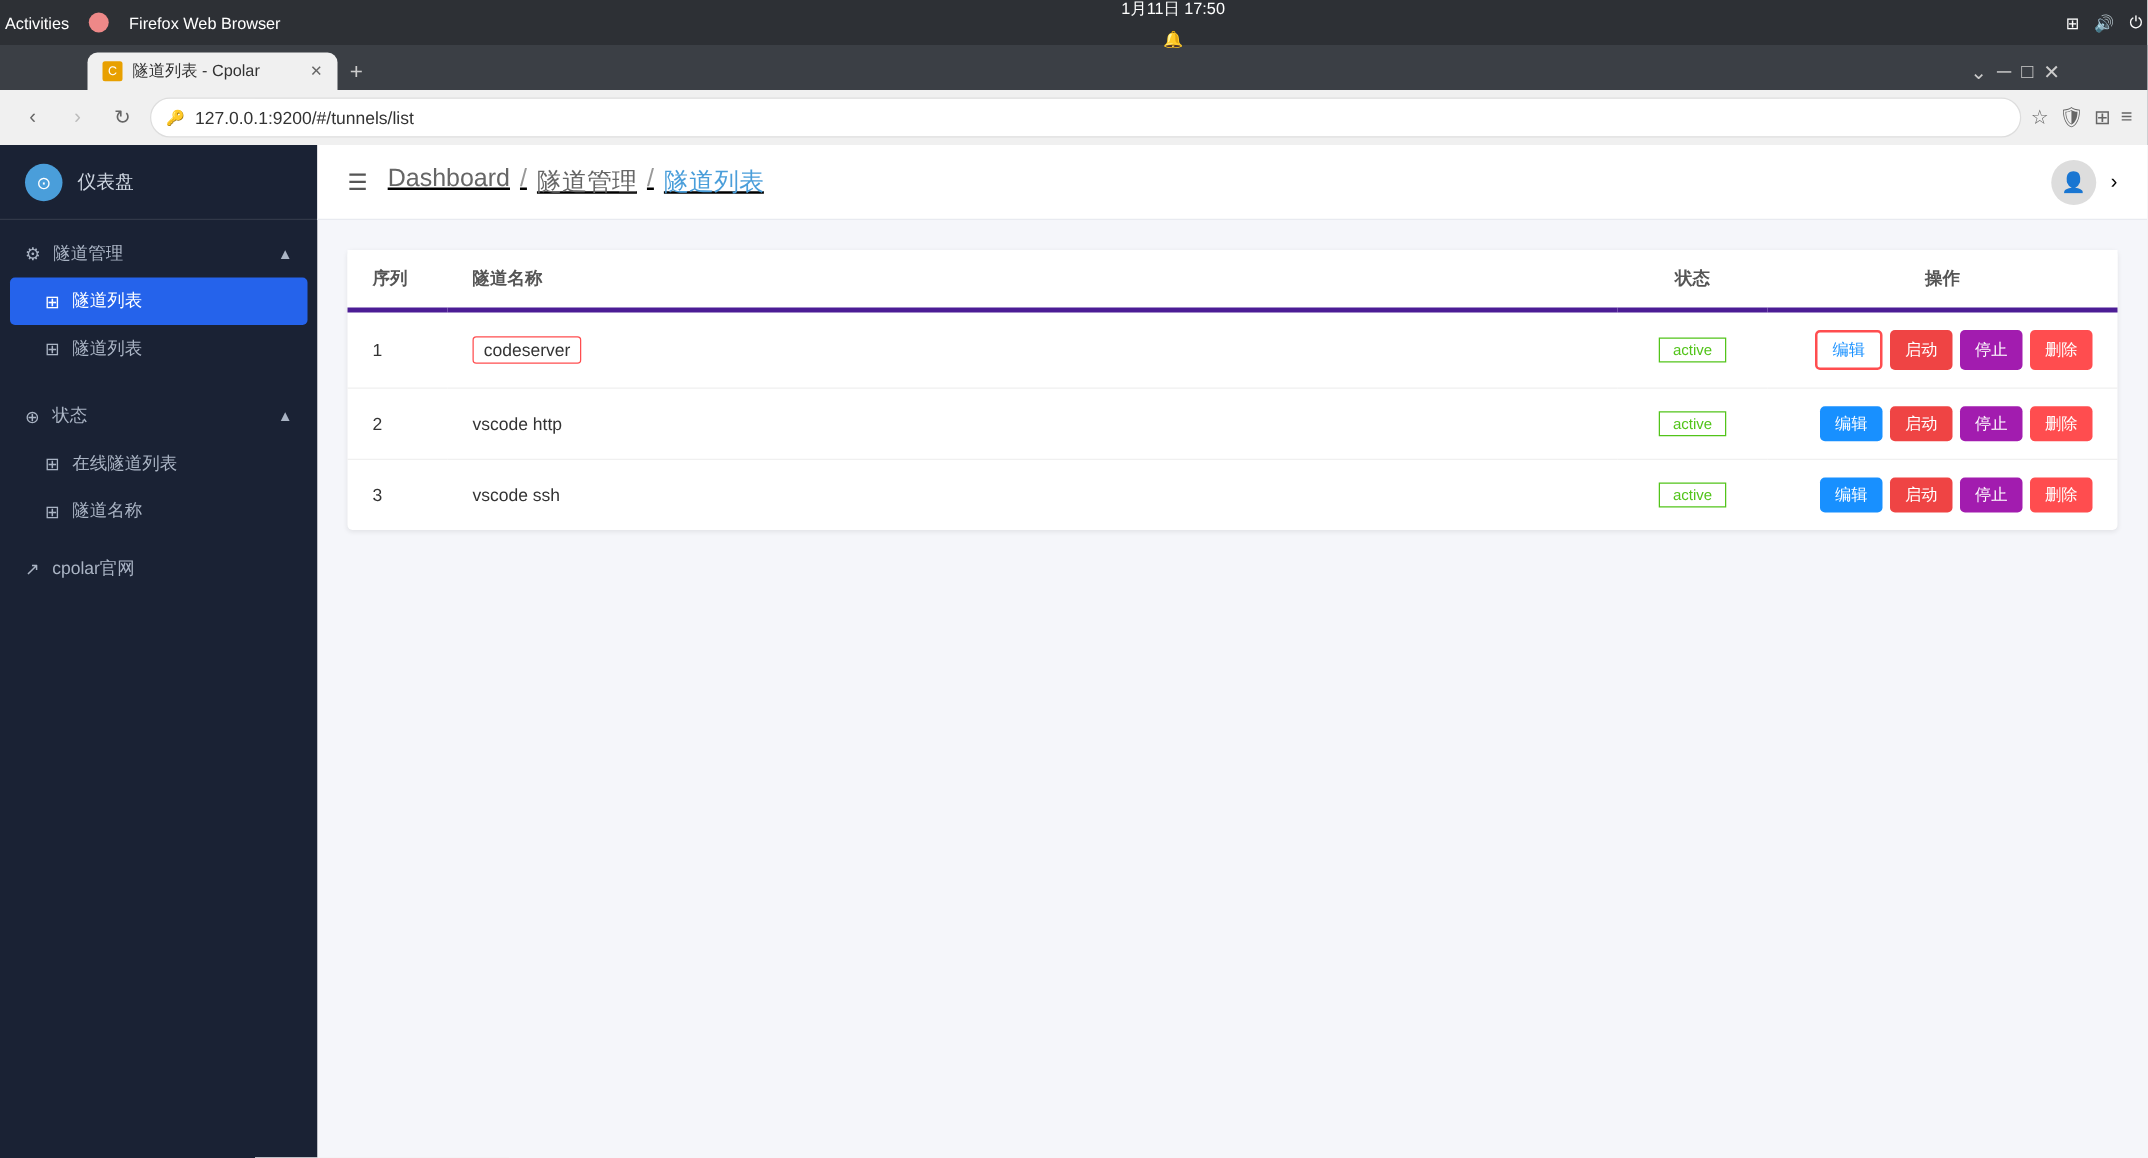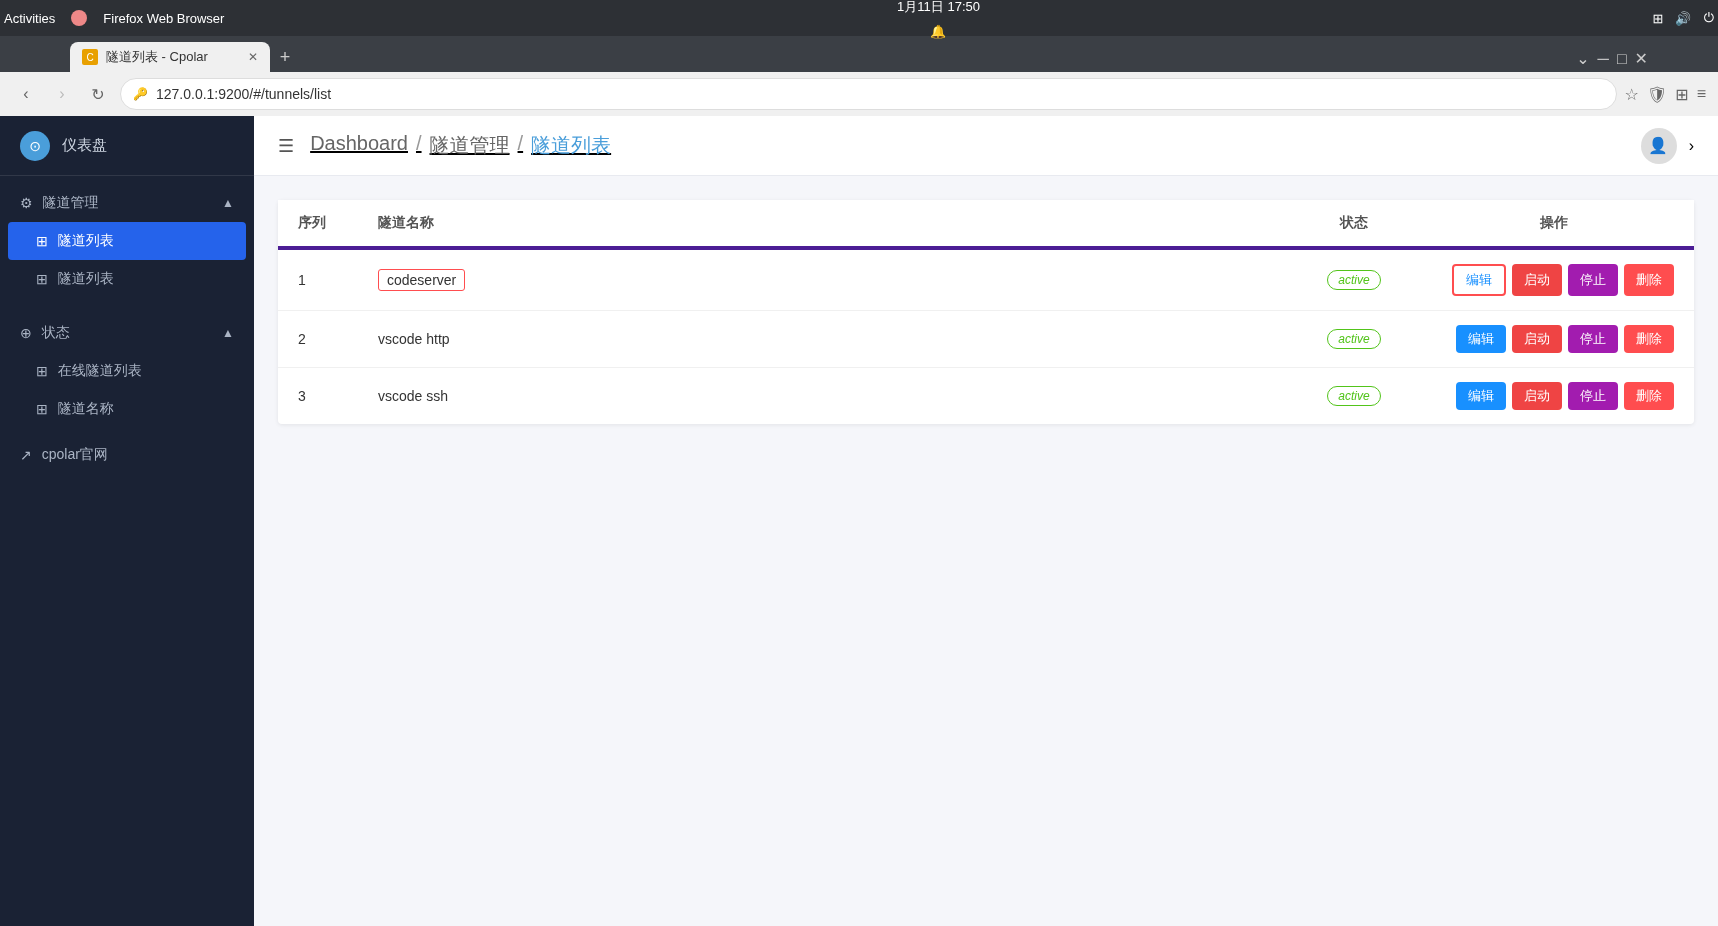--- a/index.html
+++ b/index.html
@@ -228,24 +228,23 @@
       padding: 14px 20px;
       font-size: 14px;
       color: #333;
       border-bottom: 1px solid #f0f0f0;
     }
     .table tr:last-child td { border-bottom: none; }
     .status-badge {
       display: inline-block;
       padding: 2px 10px;
       border: 1px solid #52c41a;
-      border-radius: 10px;
+      border-radius: 0;
       color: #52c41a;
       font-size: 12px;
-      font-style: italic;
     }
     .btn {
       display: inline-block;
       padding: 5px 12px;
       border-radius: 4px;
       font-size: 13px;
       cursor: pointer;
       color: #fff;
       border: none;
     }

